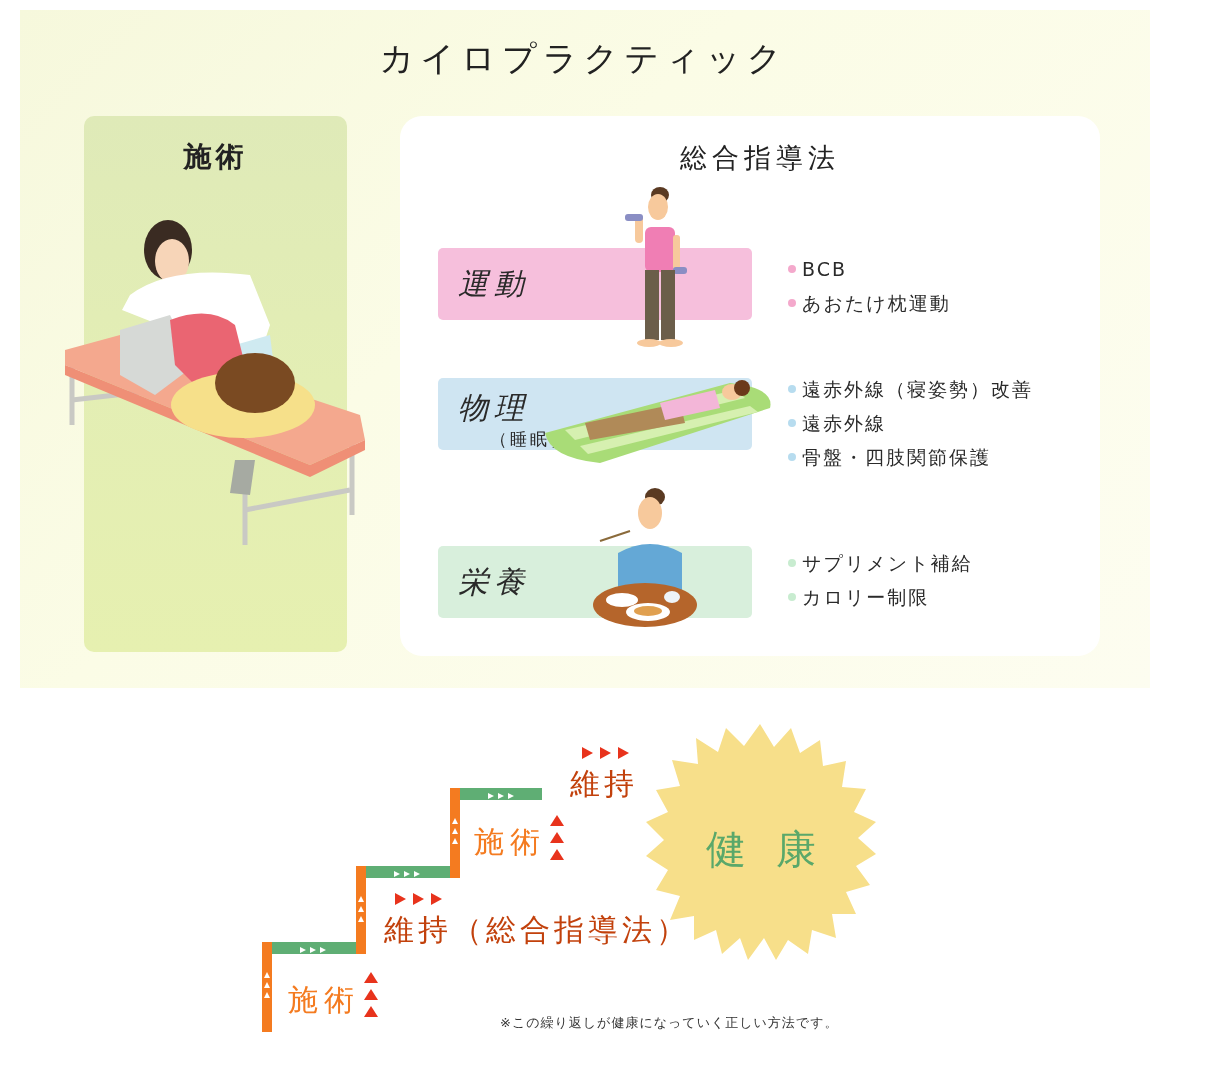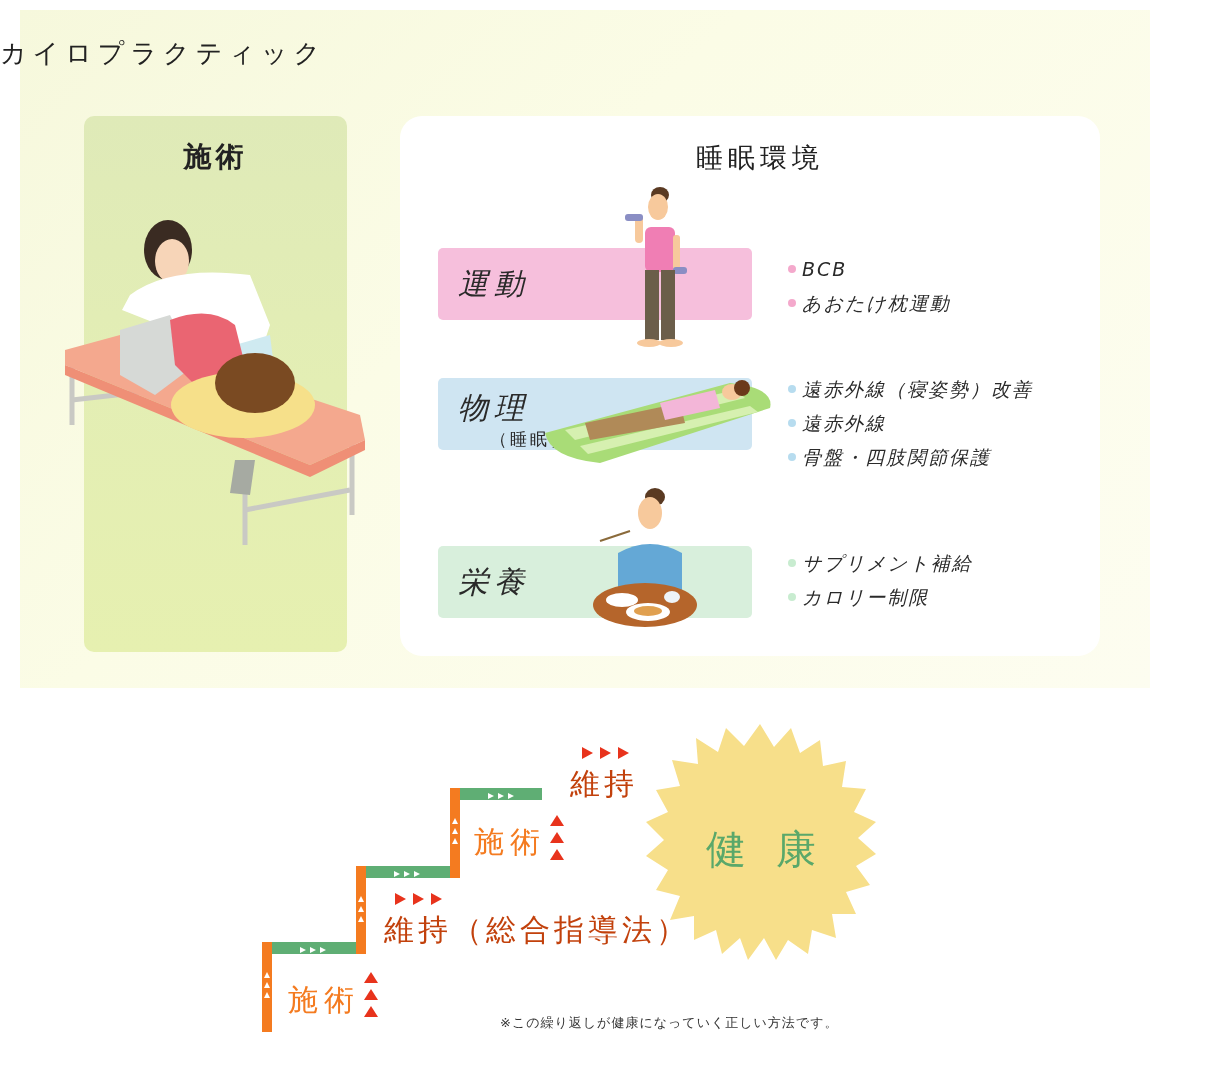--- a/index.html
+++ b/index.html
@@ -3,21 +3,21 @@
 <meta charset="utf-8">
 <style>
   html, body { margin:0; padding:0; background:#ffffff; }
   body { width:1207px; height:1077px; position:relative; overflow:hidden;
          font-family:"DejaVu Sans", "Liberation Sans", sans-serif; color:#2a2a2a; }
   .abs { position:absolute; }
 
   
   .outer { left:20px; top:10px; width:1130px; height:678px;
            background:linear-gradient(135deg,#f6f8dc 0%,#fbfce6 40%,#fdfdf0 100%); }
-  .main-title { left:0; top:36px; width:1167px; text-align:left; font-size:26px;
+  .main-title { left:0; top:36px; width:1167px; text-align:center; font-size:34px;
                 letter-spacing:6px; color:#222; }
 
   
   .treat-panel { left:84px; top:116px; width:263px; height:536px; border-radius:10px;
                  background:linear-gradient(180deg,#dfeab8 0%,#e3eeb4 50%,#e6f0b0 100%); }
   .treat-title { left:84px; top:138px; width:263px; text-align:center; font-size:28px;
                  letter-spacing:4px; color:#222; font-weight:bold; }
 
   
   .guide-panel { left:400px; top:116px; width:700px; height:540px; border-radius:22px;
@@ -26,21 +26,21 @@
                  letter-spacing:5px; color:#222; }
 
   .cat-band { left:438px; width:314px; height:72px; border-radius:5px; }
   .band-exercise { top:248px; background:#f6bfdc; }
   .band-physics  { top:378px; background:#cfe5f2; }
   .band-nutrition{ top:546px; background:#d8efdc; }
 
   .cat-label { left:458px; font-size:30px; letter-spacing:6px; color:#2a2a2a;font-style:italic; }
   .cat-sub { left:458px; font-size:17px; letter-spacing:3px; color:#2a2a2a;margin-left:32px; }
 
-  .item-list { left:788px; font-size:19px; letter-spacing:2px; color:#2a2a2a; line-height:34px;font-style:italic; }
+  .item-list { left:788px; font-size:19px; letter-spacing:2px; color:#2a2a2a; line-height:34px; }
   .item-list .row { display:flex; align-items:center; white-space:nowrap; }
   .dot { width:8px; height:8px; border-radius:50%; margin-right:6px; display:inline-block; flex:0 0 auto; }
   .paren { font-size:15px; }
 
   
   .stair-h { background:#5fae74; height:12px; }
   .stair-v { background:#f47b20; width:10px; }
   .tri-r { width:0; height:0; border-top:6px solid transparent; border-bottom:6px solid transparent;
            border-left:11px solid #e8331c; display:inline-block; margin-right:7px; }
   .tri-u { width:0; height:0; border-left:7px solid transparent; border-right:7px solid transparent;
@@ -81,21 +81,21 @@
   <path d="M5 135 L60 120 L300 200 L305 225 L250 250 L5 150 Z" fill="#f4a88e"></path>
   <path d="M5 150 L250 250 L305 225 L305 235 L250 262 L5 160 Z" fill="#ef8f76"></path>
 
   <path d="M60 115 L110 100 L135 150 L95 180 L60 160 Z" fill="#d6d9d6"></path>
   <path d="M110 105 Q150 90 175 110 L185 150 L140 175 L115 150 Z" fill="#ea6572"></path>
   <ellipse cx="183" cy="190" rx="72" ry="33" fill="#f6e08a"></ellipse>
   <ellipse cx="195" cy="168" rx="40" ry="30" fill="#7a4a22"></ellipse>
 </svg>
 
 <div class="abs guide-panel"></div>
-<div class="abs guide-title">睡眠環境</div>
+<div class="abs guide-title">総合指導法</div>
 
 <div class="abs cat-band band-exercise"></div>
 <div class="abs cat-label" style="top:264px">運動</div>
 <svg class="abs" style="left:615px;top:185px" width="80" height="165">
   <ellipse cx="45" cy="10" rx="9" ry="8" fill="#5a3a22"></ellipse>
   <ellipse cx="43" cy="22" rx="10" ry="13" fill="#f7c99c"></ellipse>
   <rect x="30" y="42" width="30" height="45" rx="6" fill="#f07eb4"></rect>
   <rect x="20" y="30" width="8" height="28" rx="4" fill="#f7c99c"></rect>
   <rect x="10" y="29" width="18" height="7" rx="3" fill="#8a8ec4"></rect>
   <rect x="58" y="50" width="7" height="35" rx="3" fill="#f7c99c"></rect>

